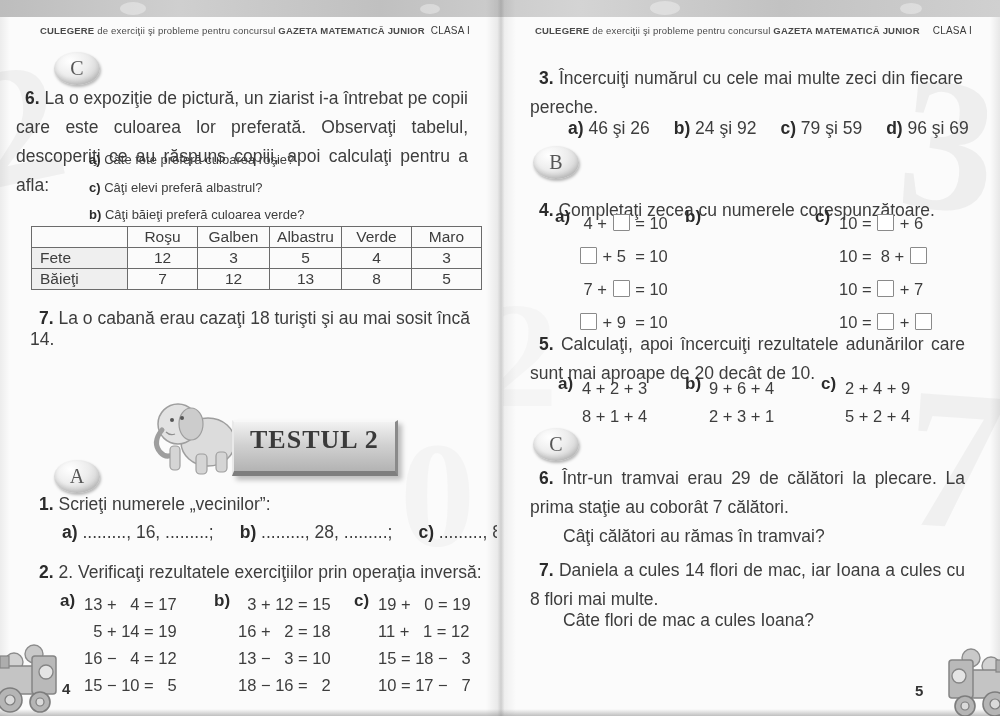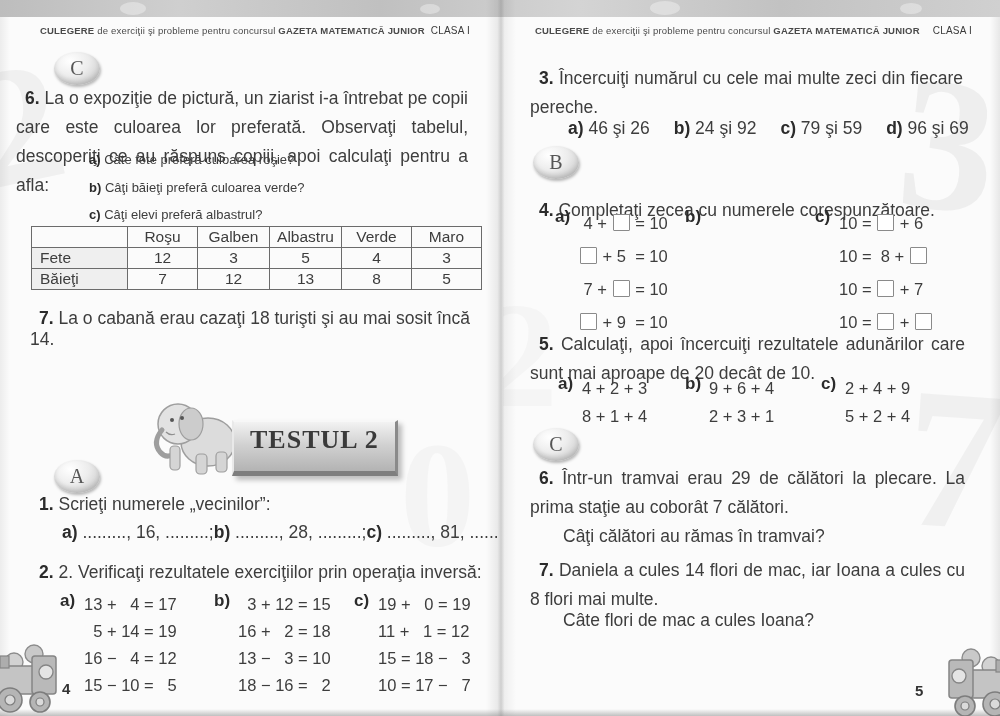--- a/index.html
+++ b/index.html
@@ -54,21 +54,21 @@
   table.datatable td.rowname{text-align:left;padding-left:8px;background:#efefef;}
   .banner3d{
     position:absolute;z-index:7;padding:3px 16px 16px 16px;
     background:linear-gradient(180deg,#f2f2f2 0%,#d2d2d2 45%,#b3b3b3 100%);
     border-top:2px solid #f7f7f7;border-left:2px solid #e9e9e9;
     border-right:3px solid #8a8a8a;border-bottom:5px solid #7e7e7e;
     box-shadow:4px 4px 5px rgba(0,0,0,.25);
     font-family:"Liberation Serif",serif;font-weight:bold;font-size:26px;color:#3a3a3a;letter-spacing:1px;
     white-space:nowrap;
   }
-  .items-row{display:flex;font-size:17.5px;white-space:pre;}
+  .items-row{display:flex;gap:26px;font-size:17.5px;white-space:pre;}
   .pairs-row{display:flex;gap:24px;font-size:17.5px;white-space:pre;}
   .eq-grid{display:flex;}
   .eq-col{display:flex;align-items:flex-start;}
   .eq-label{font-weight:bold;color:#2b2b2b;font-size:17px;display:inline-block;width:24px;flex:none;}
   .eq-lines{white-space:pre;font-size:16.5px;display:inline-block;}
   .lh27 .eq-lines{line-height:27px;}
   .lh33 .eq-lines{line-height:33px;}
   .lh28 .eq-lines{line-height:28px;}
   .sq{
     display:inline-block;width:15px;height:15px;border:1px solid #8a8a8a;border-radius:1px;
@@ -114,26 +114,26 @@
       <span class="bnum">6.</span>
       <span>La o expoziţie de pictură, un ziarist i-a întrebat pe copii care este culoarea lor preferată. Observaţi tabelul, descoperiţi ce au răspuns copiii, apoi calculaţi pentru a afla:</span>
     </div>
 
     <div class="block" style="left:89px;top:146px;">
       <div class="qrow">
         <span class="blabel">a)</span>
         <span>Câte fete preferă culoarea roşie?</span>
       </div>
       <div class="qrow">
+        <span class="blabel">c)</span>
+        <span>Câţi elevi preferă albastrul?</span>
+      </div>
+      <div class="qrow">
         <span class="blabel">b)</span>
         <span>Câţi băieţi preferă culoarea verde?</span>
-      </div>
-      <div class="qrow">
-        <span class="blabel">c)</span>
-        <span>Câţi elevi preferă albastrul?</span>
       </div>
     </div>
 
     <div class="block" style="left:31px;top:226px;border-radius:19px;">
       <table class="datatable">
         <colgroup>
           <col style="width:96px">
             <col style="width:70px">
             <col style="width:72px">
           <col style="width:72px">

